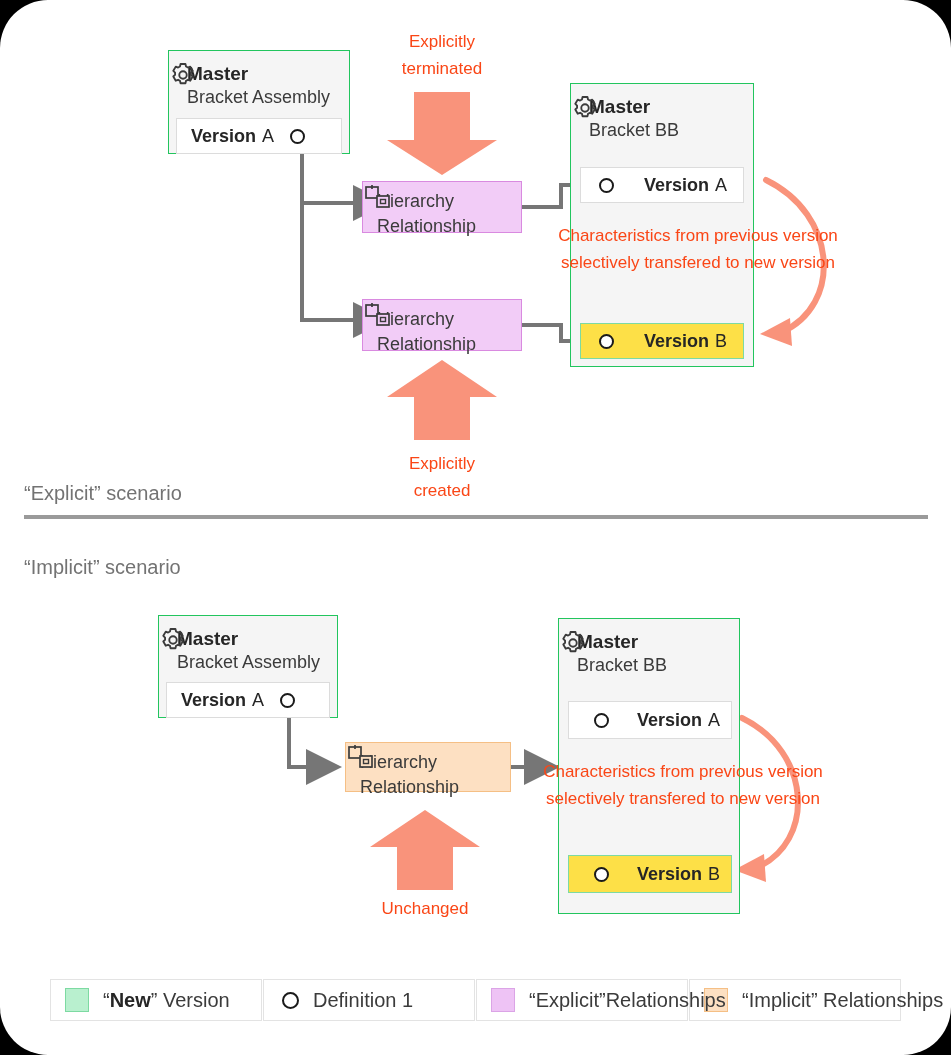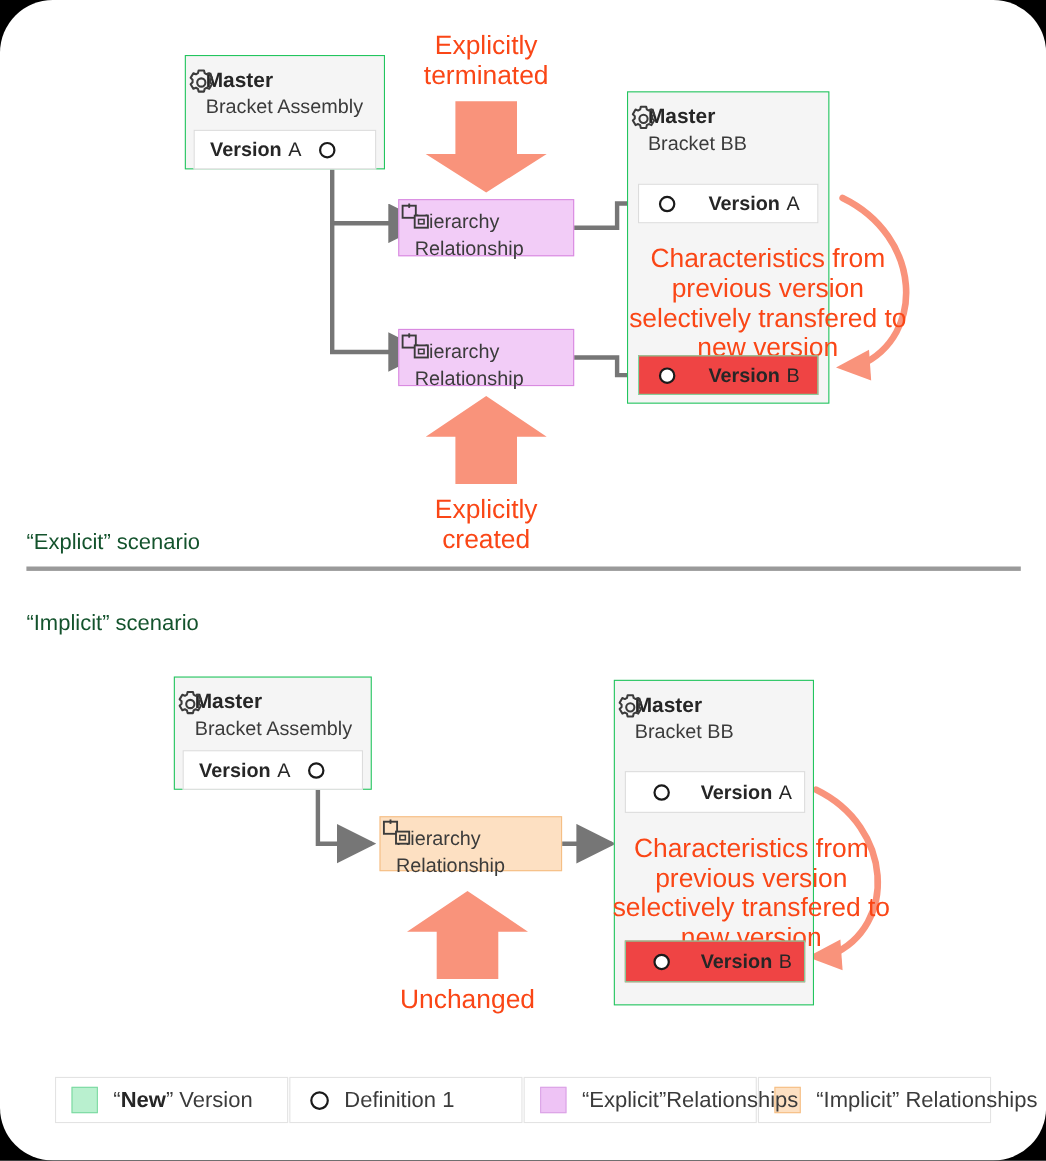--- a/index.html
+++ b/index.html
@@ -7,34 +7,34 @@
   .page{position:relative;width:951px;height:1055px;background:#ffffff;border-radius:48px;overflow:hidden;}
 
   
   .master{position:absolute;background:#f5f5f5;border:1px solid #22c55e;box-sizing:border-box;}
   .master .m-title{position:absolute;left:18px;top:12px;font-size:19px;font-weight:bold;color:#262626;letter-spacing:0;}
   .master .m-sub{position:absolute;left:18px;top:36px;font-size:18px;color:#3b3b3b;}
   .gear{position:absolute;width:28px;height:28px;}
 
   
   .vrow{position:absolute;box-sizing:border-box;background:#ffffff;border:1px solid #dcdcdc;display:flex;align-items:center;}
-  .vrow.green{background:#ef4444;border:1px solid #7ddaa2;}
+  .vrow.green{background:#fde047;border:1px solid #7ddaa2;}
   .vlabel{font-size:18px;color:#262626;white-space:nowrap;}
   .vlabel b{font-weight:bold;}
   .dot{width:15px;height:15px;border-radius:50%;border:2.5px solid #1a1a1a;background:#fff;box-sizing:border-box;flex:0 0 auto;}
 
   
   .hrel{position:absolute;box-sizing:border-box;background:#f2ccf7;border:1px solid #d98ae0;}
   .hrel.implicit{background:#fde0c2;border:1px solid #f5bf85;}
   .hrel .htxt{position:absolute;left:14px;top:7px;font-size:18px;color:#3b3b3b;line-height:25px;}
   .relicon{position:absolute;width:30px;height:26px;}
 
   
-  .redtext{position:absolute;color:#fa4616;font-size:24px;line-height:27px;text-align:center;}
-  .scenario{position:absolute;font-size:20px;color:#14532d;}
+  .redtext{position:absolute;color:#fa4616;font-size:17px;line-height:27px;text-align:center;}
+  .scenario{position:absolute;font-size:20px;color:#737373;}
   .divider{position:absolute;background:#9a9a9a;}
 
   
   .legend{position:absolute;display:flex;align-items:center;box-sizing:border-box;
           background:#fff;border:1px solid #e3e3e3;}
   .legend .sw{width:24px;height:24px;box-sizing:border-box;flex:0 0 auto;margin-left:14px;}
   .legend .lgdot{width:17px;height:17px;border-radius:50%;border:2.5px solid #1a1a1a;background:#fff;box-sizing:border-box;flex:0 0 auto;margin-left:18px;}
   .legend .ltxt{font-size:20px;color:#3b3b3b;margin-left:14px;white-space:nowrap;}
   .legend .ltxt b{font-weight:bold;color:#262626;}
 

